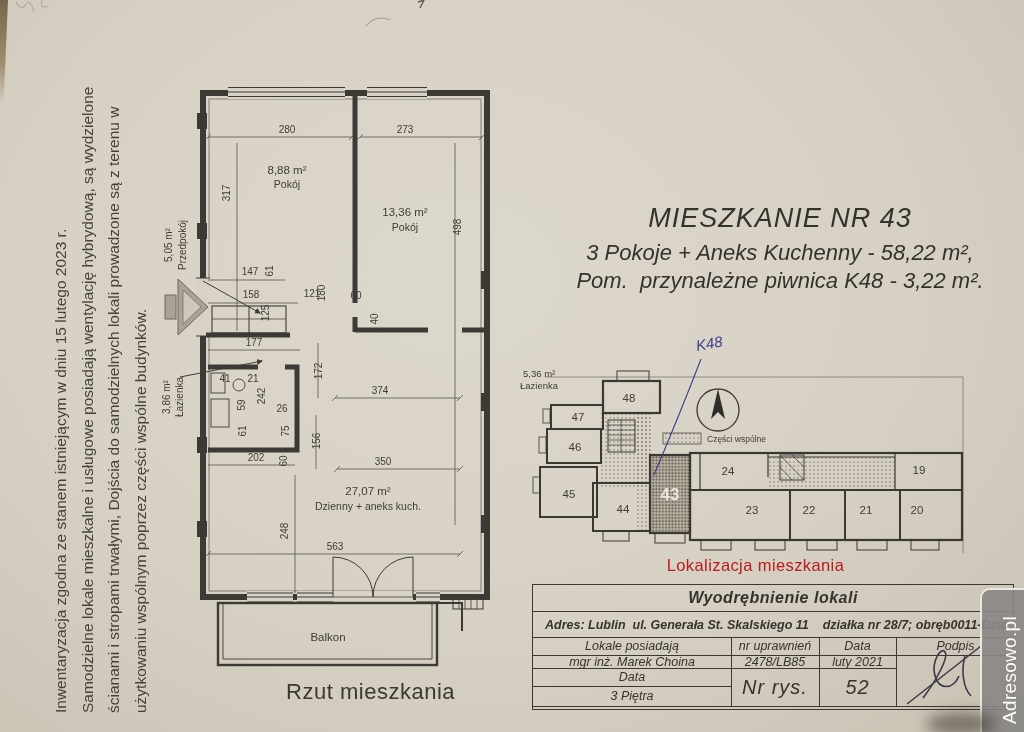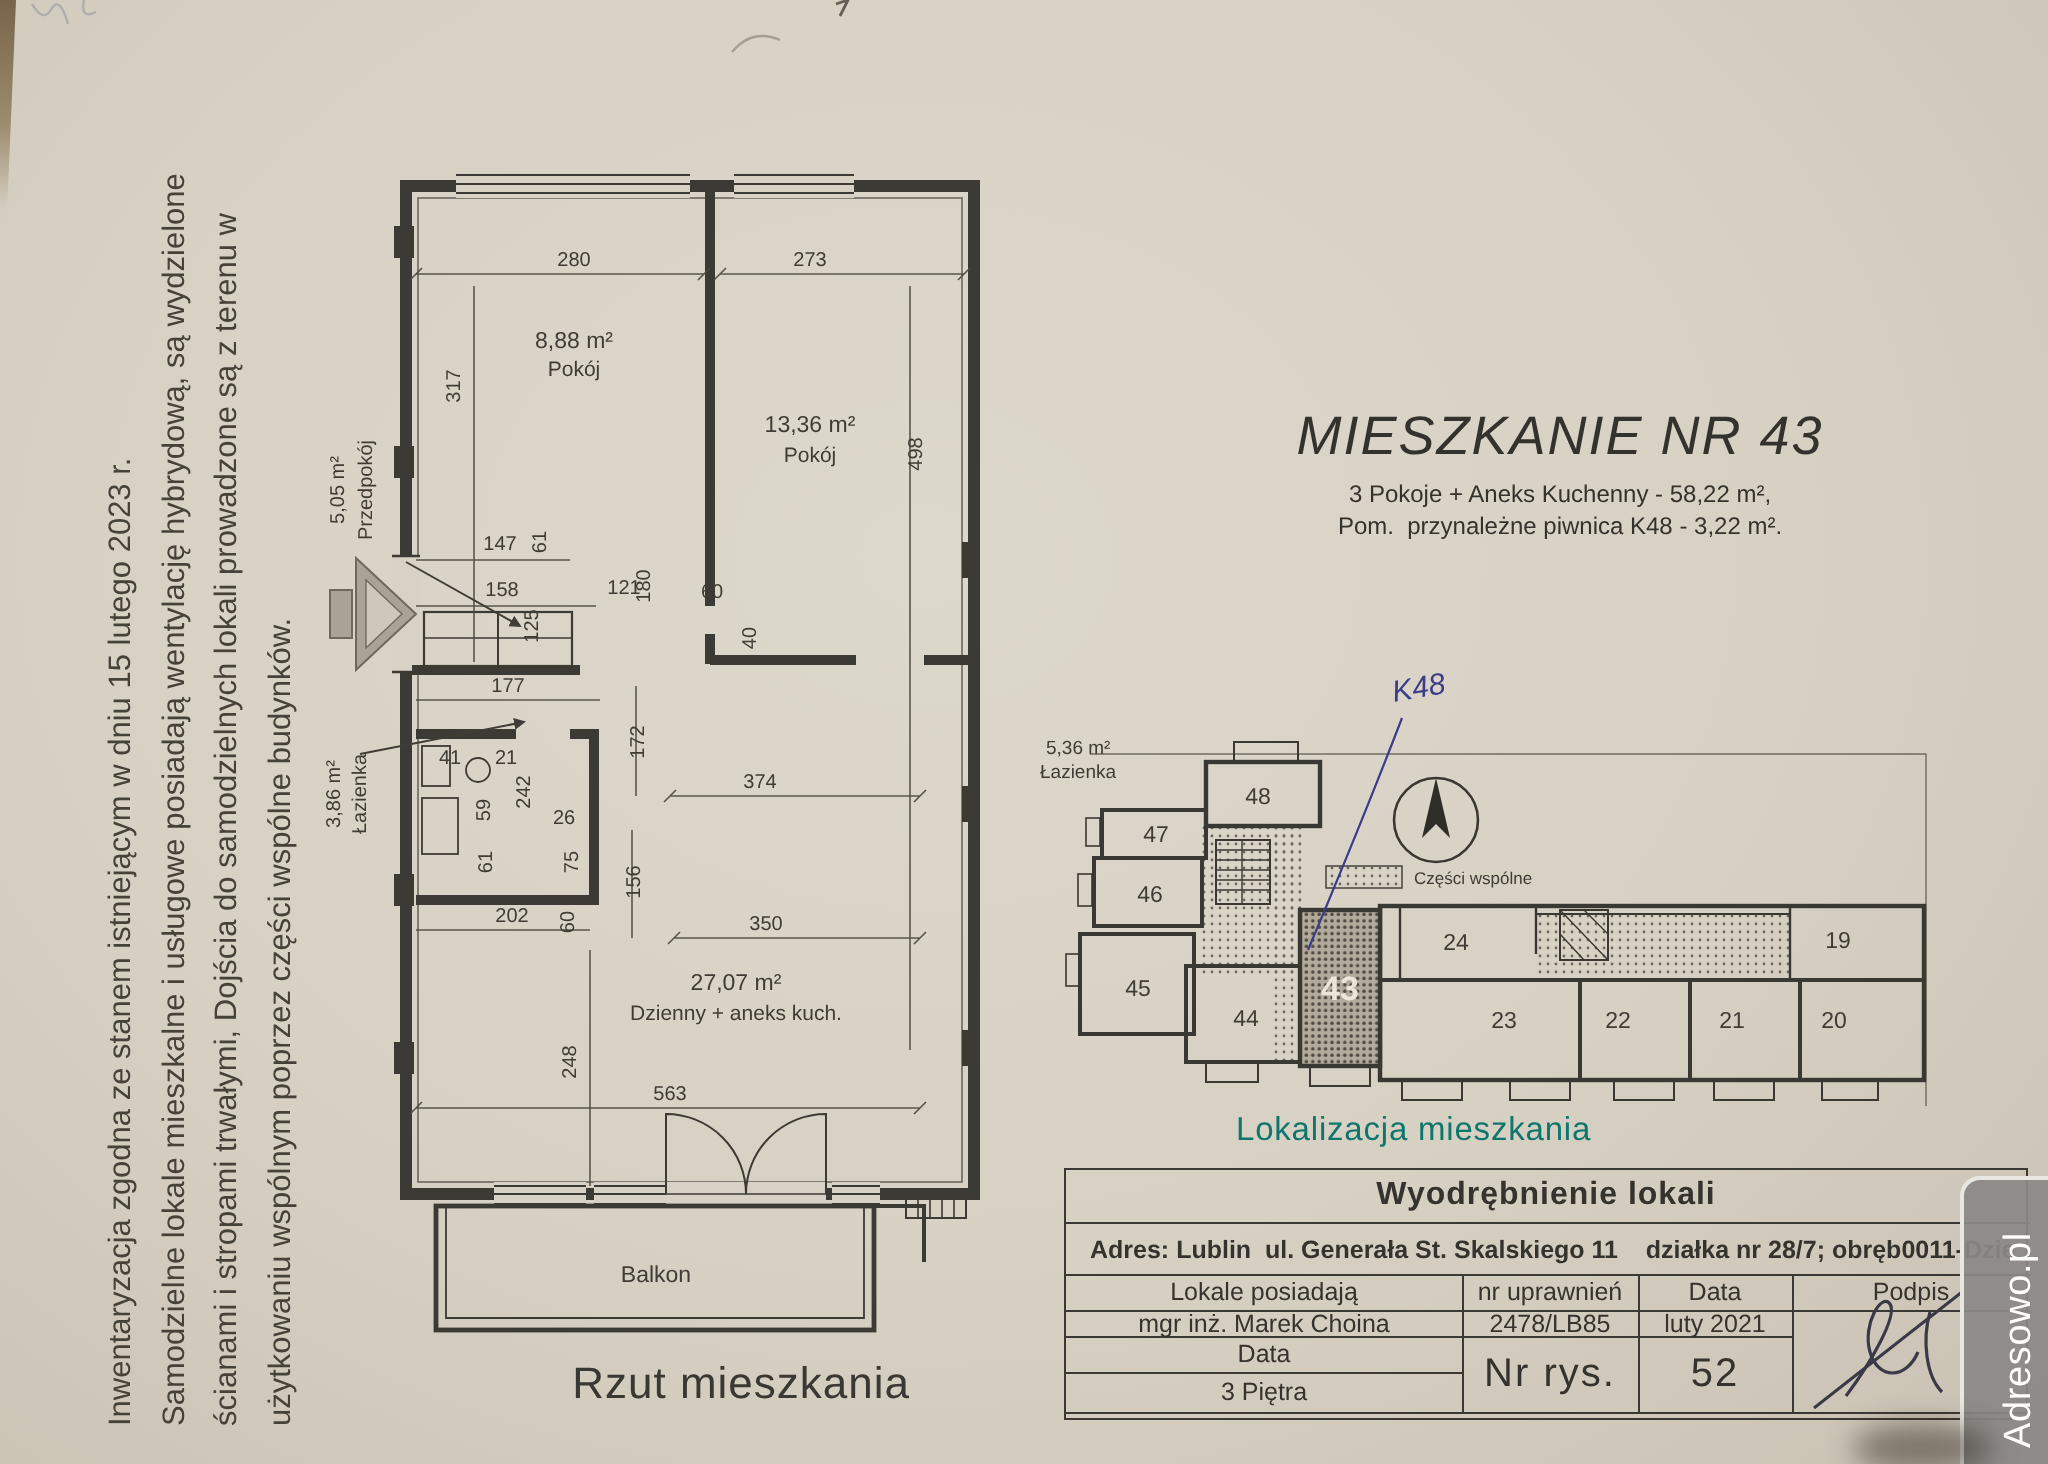--- a/index.html
+++ b/index.html
@@ -24,29 +24,29 @@
   
   .note-wrap{position:absolute;left:48px;top:68px;width:118px;height:645px;overflow:visible;}
   .note-rot{
     transform-origin:0 0;transform:rotate(-90deg) translateX(-645px);
     width:645px;height:118px;
     color:#45423a;font-size:15.5px;line-height:26.5px;white-space:nowrap;
   }
   
   .title-block{position:absolute;left:575px;top:203px;width:410px;text-align:center;color:#34322c;}
   .title-block h1{margin:0 0 6px 0;font-size:27px;font-style:italic;font-weight:400;letter-spacing:1px;}
-  .title-block p{margin:2px 0;font-size:12px;white-space:pre;}
+  .title-block p{margin:2px 0;font-size:22px;font-style:italic;white-space:pre;}
   
   .plan-caption{position:absolute;left:220px;top:679px;width:235px;text-align:right;
     font-size:22px;color:#3a3832;letter-spacing:0.5px;}
-  .loc-caption{position:absolute;left:618px;top:556px;width:275px;text-align:left;
-    font-size:16.5px;color:#0f766e;letter-spacing:0.4px;}
+  .loc-caption{position:absolute;left:618px;top:556px;width:275px;text-align:center;
+    font-size:16.5px;color:#b91c1c;letter-spacing:0.4px;}
   
   .info-table{position:absolute;left:532px;top:584px;width:482px;height:126px;
-    border:1.6px solid #3b3933;box-sizing:border-box;color:#35332d;}
+    border:1.6px solid #3b3933;box-sizing:border-box;color:#35332d;font-style:italic;}
   .tline{position:absolute;background:#3b3933;}
   .tcell{position:absolute;display:flex;align-items:center;justify-content:center;
     font-size:12.5px;white-space:pre;}
   .tbig{font-size:20px;letter-spacing:1px;}
   .ttitle{position:absolute;left:0;top:0;width:100%;height:26px;display:flex;align-items:center;
     justify-content:center;font-size:16px;font-weight:700;letter-spacing:0.5px;}
   .taddr{position:absolute;left:12px;top:30px;width:462px;height:20px;font-size:12.5px;
     font-weight:600;white-space:pre;overflow:hidden;display:flex;align-items:center;}
   
   .watermark{position:absolute;left:980px;top:588px;width:58px;height:160px;

